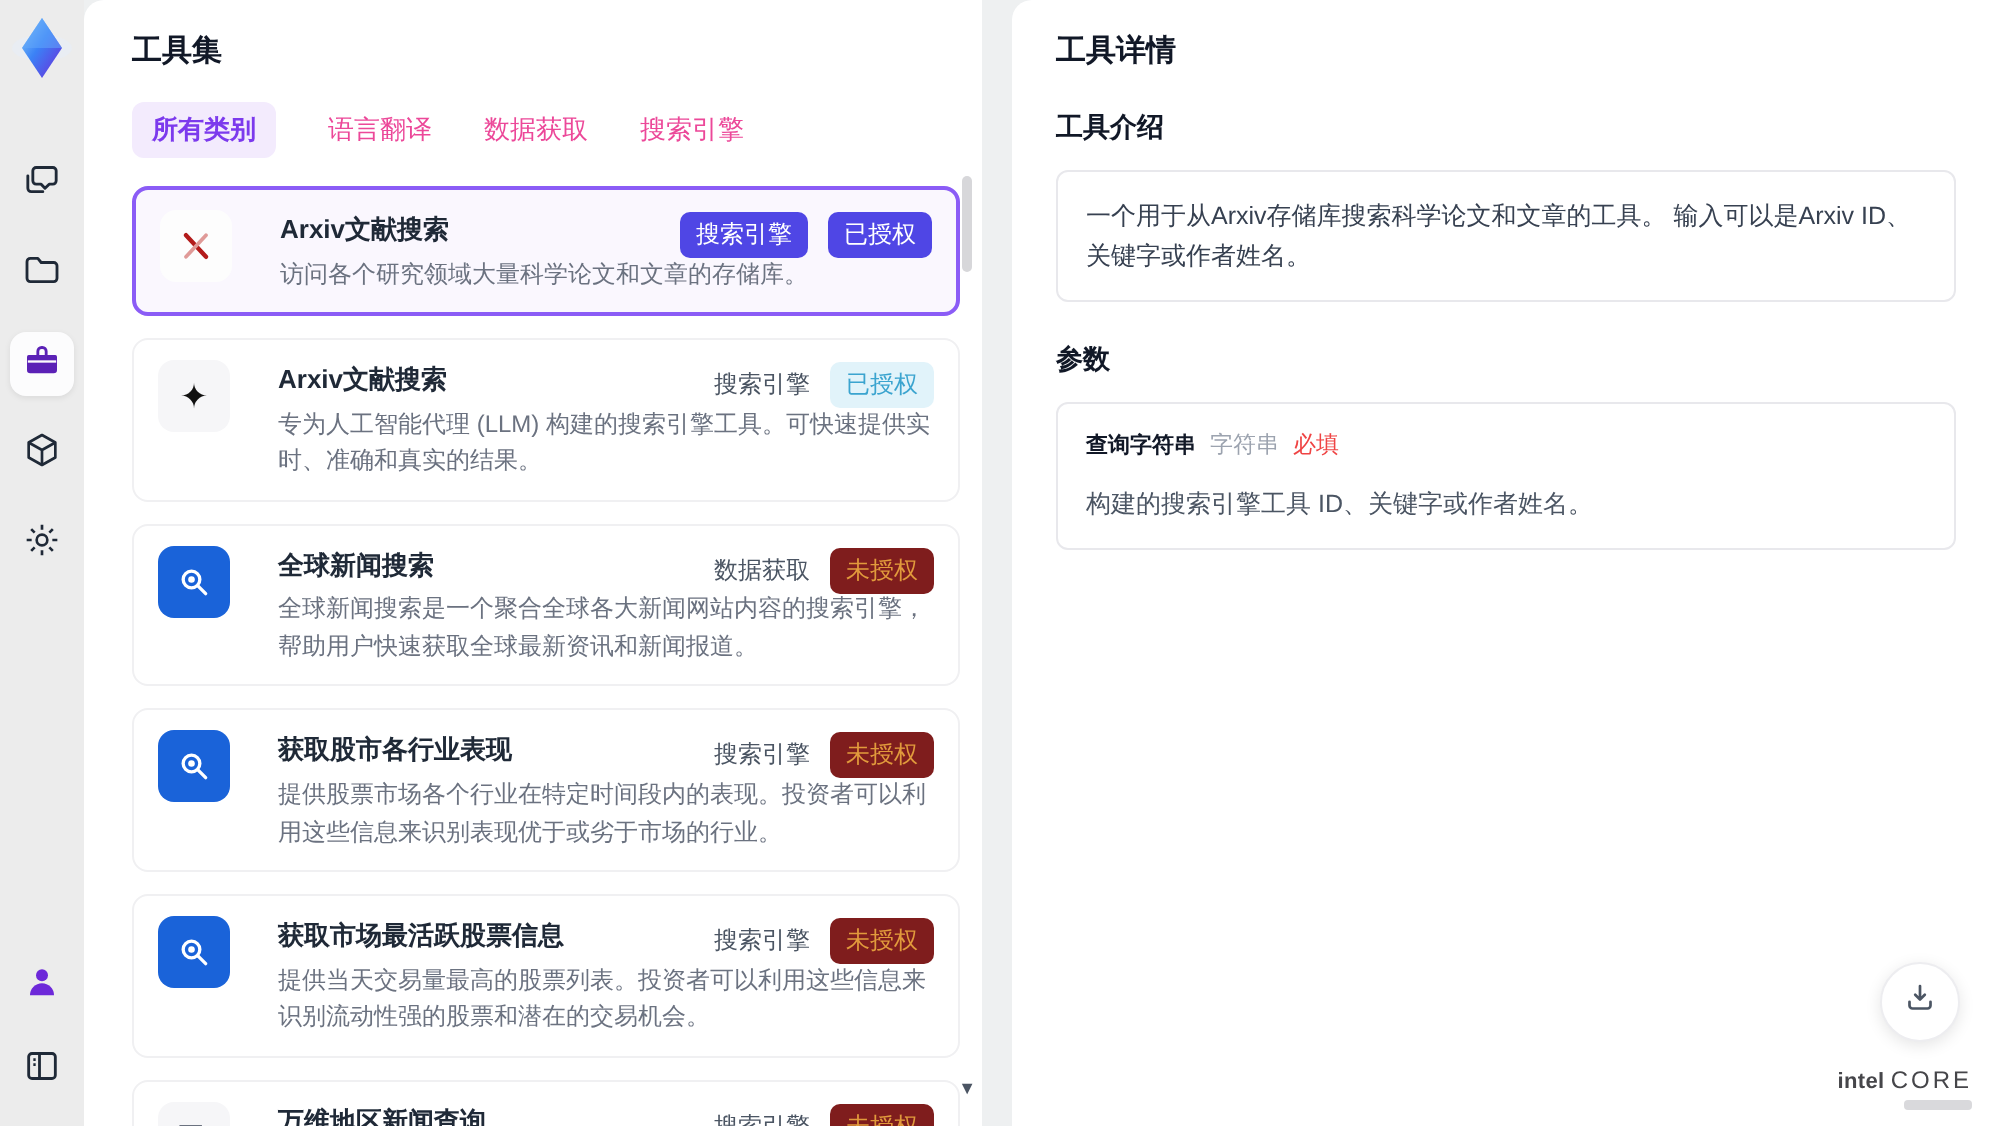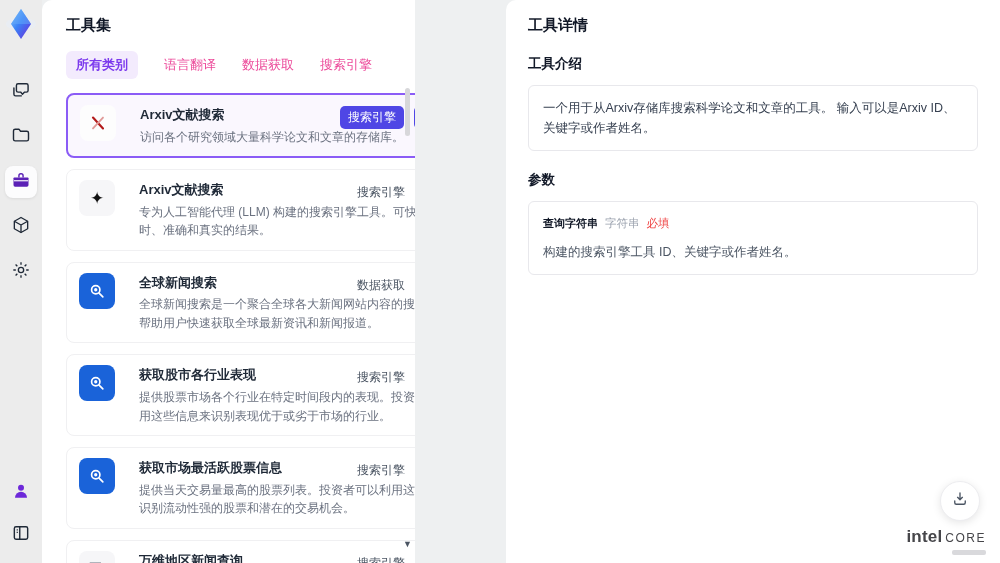--- a/index.html
+++ b/index.html
@@ -12,21 +12,21 @@
   .rail{position:absolute;left:0;top:0;bottom:0;width:42px;background:#ececec;
         display:flex;flex-direction:column;align-items:center;}
   .rail-logo{width:36px;height:36px;margin-top:6px;}
   .rail-nav{display:flex;flex-direction:column;gap:13px;margin-top:34px;align-items:center;}
   .rail-item{width:32px;height:32px;border-radius:8px;display:flex;align-items:center;
              justify-content:center;cursor:pointer;}
   .rail-item.active{background:#fcfcfd;box-shadow:0 1px 3px rgba(0,0,0,.08);}
   .rail-bottom{margin-top:auto;display:flex;flex-direction:column;gap:10px;align-items:center;
                margin-bottom:12px;}
   
-  .left-panel{position:absolute;left:42px;top:0;bottom:0;width:373px;background:#fff;
+  .left-panel{position:absolute;left:42px;top:0;bottom:0;width:449px;background:#fff;
               border-top-left-radius:10px;padding:16px 16px 0 24px;overflow:hidden;}
   .right-panel{position:absolute;left:506px;right:0;top:0;bottom:0;background:#fff;
                border-top-left-radius:10px;padding:16px 22px;}
   .panel-title{font-size:15px;font-weight:bold;color:#111827;}
   
   .tabs{display:flex;gap:26px;margin-top:16px;align-items:center;font-size:13px;}
   .tab{color:#ec4899;cursor:pointer;white-space:nowrap;}
   .tab.active{color:#7c3aed;background:#f3ebfd;padding:5px 10px;border-radius:6px;font-weight:bold;}
   
   .tool-list{margin-top:14px;display:flex;flex-direction:column;gap:11px;width:414px;}
@@ -59,21 +59,21 @@
   .param-name{font-size:11px;font-weight:bold;color:#111827;}
   .param-type{font-size:11.5px;color:#9ca3af;}
   .param-required{font-size:11.5px;color:#ef4444;}
   .param-desc{font-size:12.5px;color:#4b5563;margin-top:9px;}
   
   .fab{position:absolute;right:20px;bottom:42px;width:40px;height:40px;border-radius:50%;
        background:#fff;border:1px solid #ededf0;box-shadow:0 2px 8px rgba(0,0,0,.10);
        display:flex;align-items:center;justify-content:center;cursor:pointer;}
   .intel{position:absolute;right:14px;bottom:8px;text-align:right;color:#46464a;}
   .intel .line{display:flex;align-items:baseline;gap:3px;justify-content:flex-end;}
-  .intel .i1{font-size:17px;font-weight:bold;letter-spacing:.2px;}
+  .intel .i1{font-size:11px;font-weight:bold;letter-spacing:.2px;}
   .intel .i2{font-size:12px;letter-spacing:1.5px;text-transform:uppercase;}
   .intel .sub{width:34px;height:5px;background:#d9d9dc;border-radius:2px;margin:3px 0 0 auto;}
 </style>
 </head>
 <body>
 
 <div class="rail">
   <div class="rail-logo">
     <svg viewBox="0 0 36 36" width="36" height="36">
       <defs>

